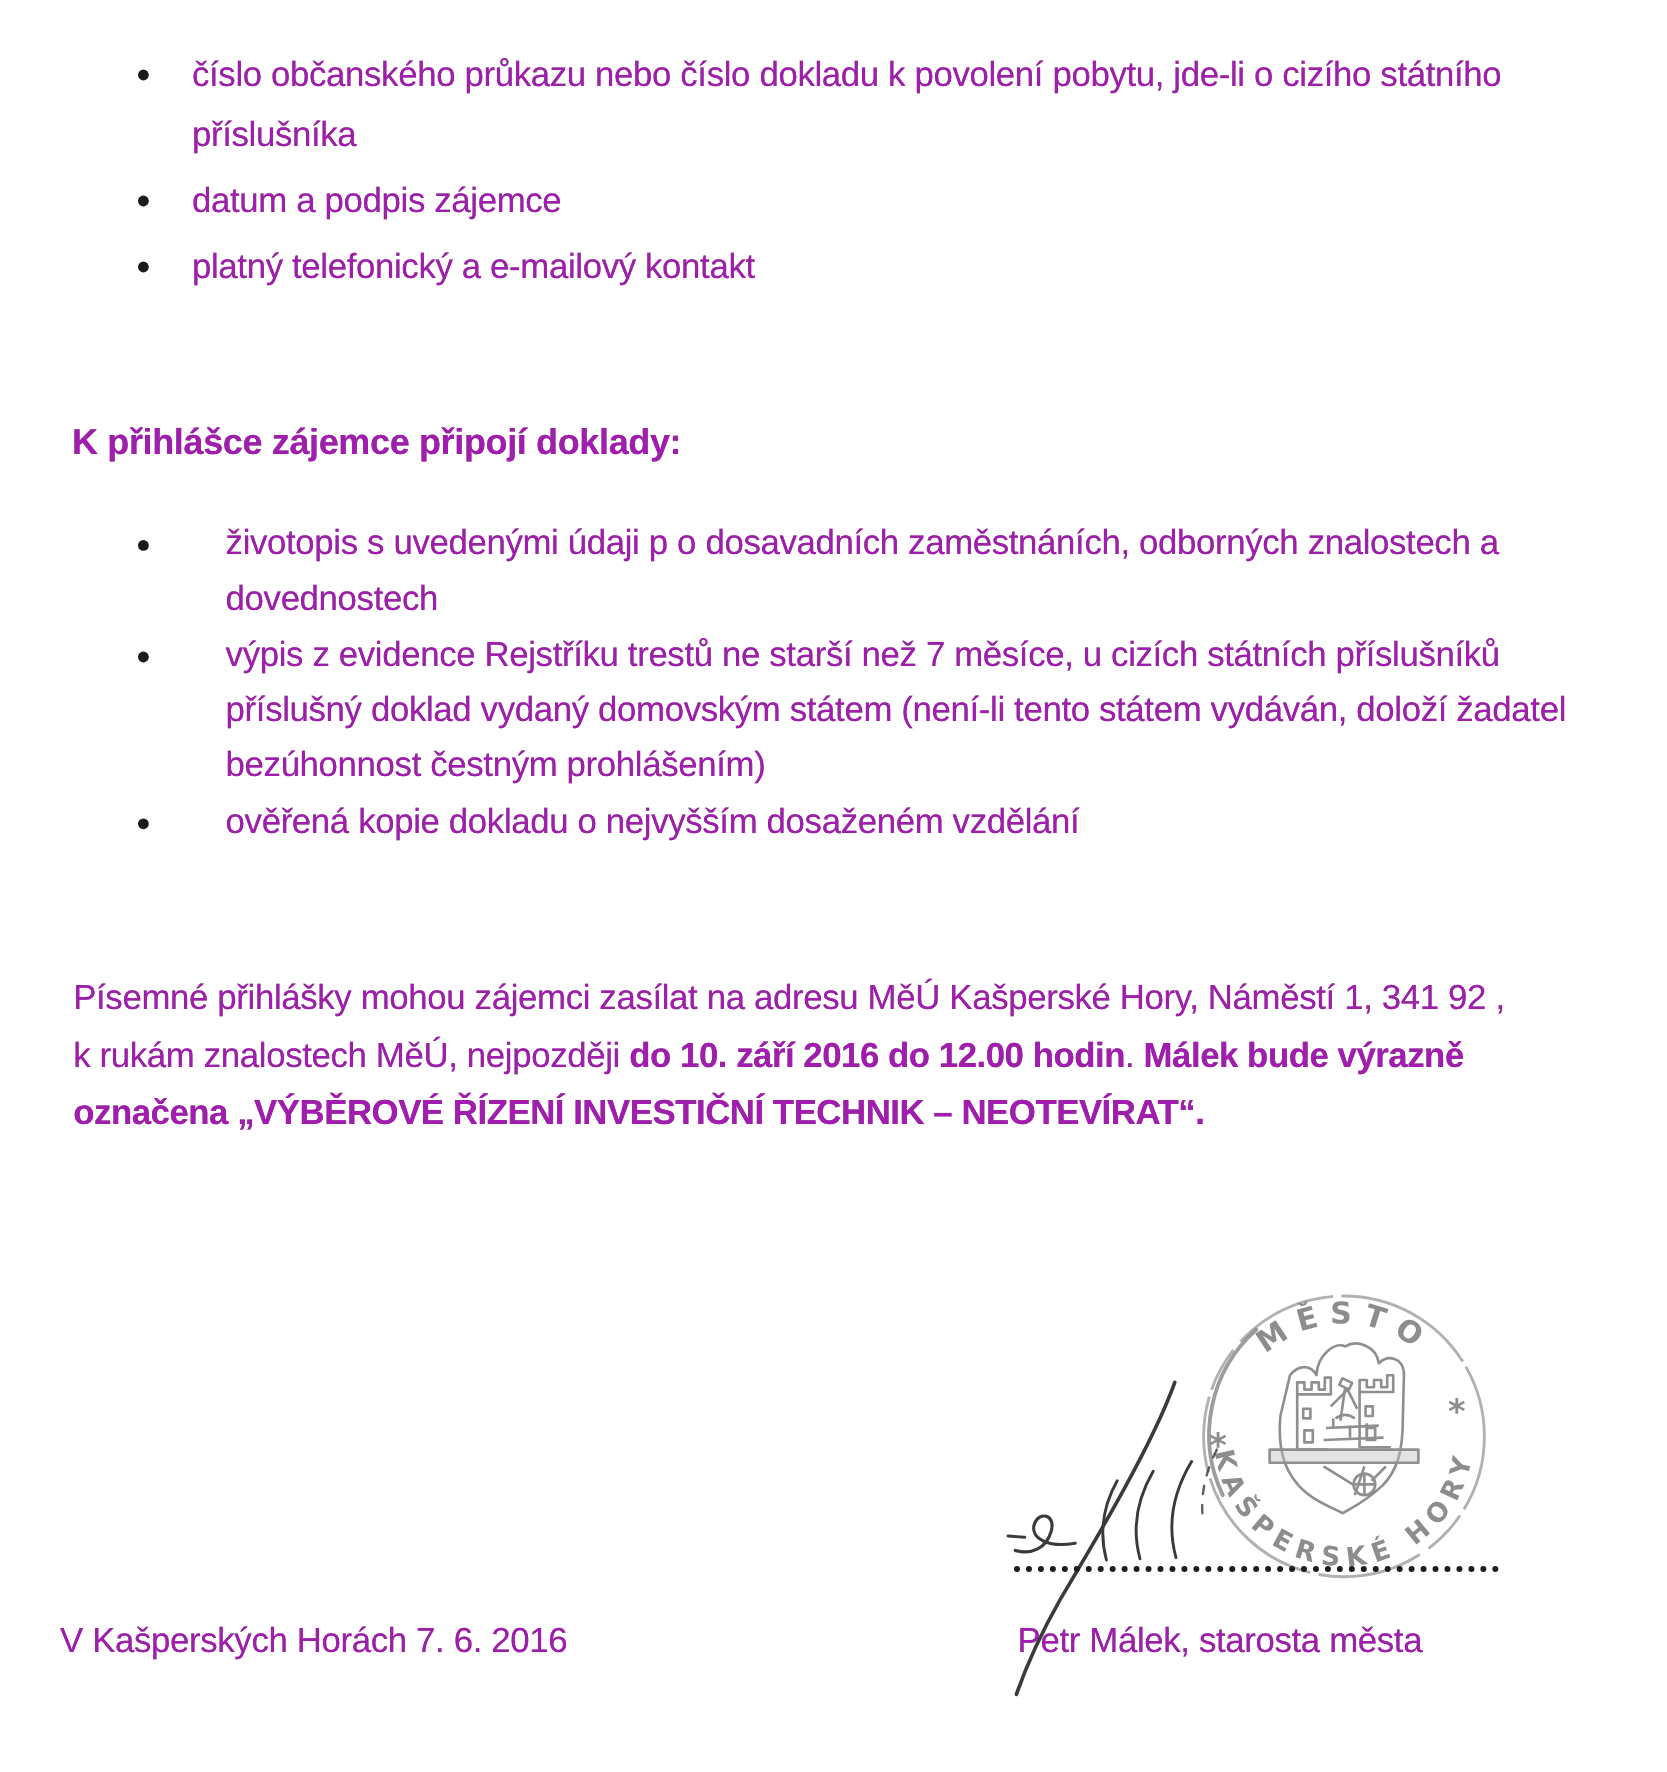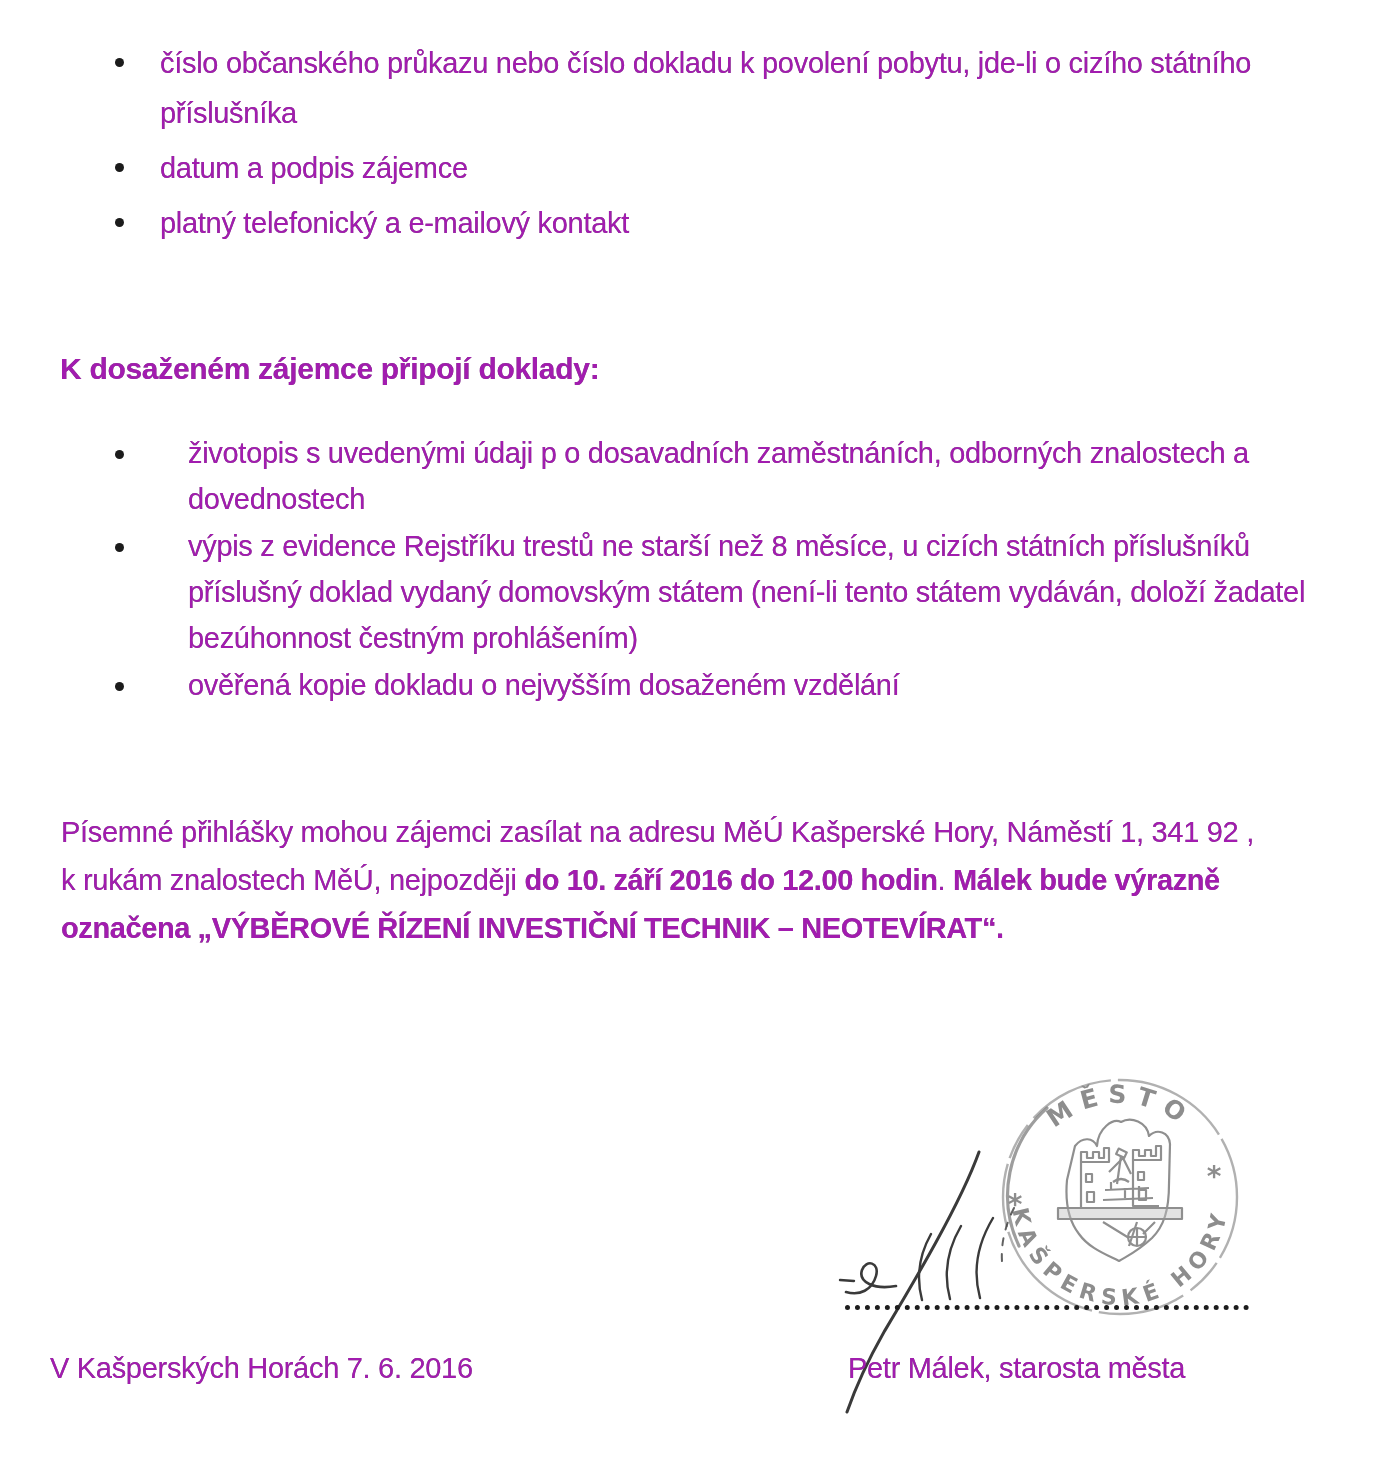--- a/index.html
+++ b/index.html
@@ -56,30 +56,30 @@
     <div class="li">
       <span class="dot"></span>
       <span class="txt">datum a podpis zájemce</span>
     </div>
     <div class="li">
       <span class="dot"></span>
       <span class="txt">platný telefonický a e-mailový kontakt</span>
     </div>
   </div>
 
-  <div class="txtblock heading">K dosaženém zájemce připojí doklady:</div>
+  <div class="txtblock heading">K přihlášce zájemce připojí doklady:</div>
 
   <div class="txtblock blist list2">
     <div class="li">
       <span class="dot"></span>
       <span class="txt">životopis s uvedenými údaji p o dosavadních zaměstnáních, odborných znalostech a dovednostech</span>
     </div>
     <div class="li">
       <span class="dot"></span>
-      <span class="txt">výpis z evidence Rejstříku trestů ne starší než 8 měsíce, u cizích státních příslušníků příslušný doklad vydaný domovským státem (není-li tento státem vydáván, doloží žadatel bezúhonnost čestným prohlášením)</span>
+      <span class="txt">výpis z evidence Rejstříku trestů ne starší než 7 měsíce, u cizích státních příslušníků příslušný doklad vydaný domovským státem (není-li tento státem vydáván, doloží žadatel bezúhonnost čestným prohlášením)</span>
     </div>
     <div class="li">
       <span class="dot"></span>
       <span class="txt">ověřená kopie dokladu o nejvyšším dosaženém vzdělání</span>
     </div>
   </div>
 
   <div class="txtblock closing">
     <div class="pline"><span>Písemné přihlášky mohou zájemci zasílat na adresu MěÚ Kašperské Hory, Náměstí 1, 341 92 ,</span></div>
     <div class="pline"><span>k rukám znalostech MěÚ, nejpozději </span><b>do 10. září 2016 do 12.00 hodin</b><span>. </span><b>Málek bude výrazně</b></div>

